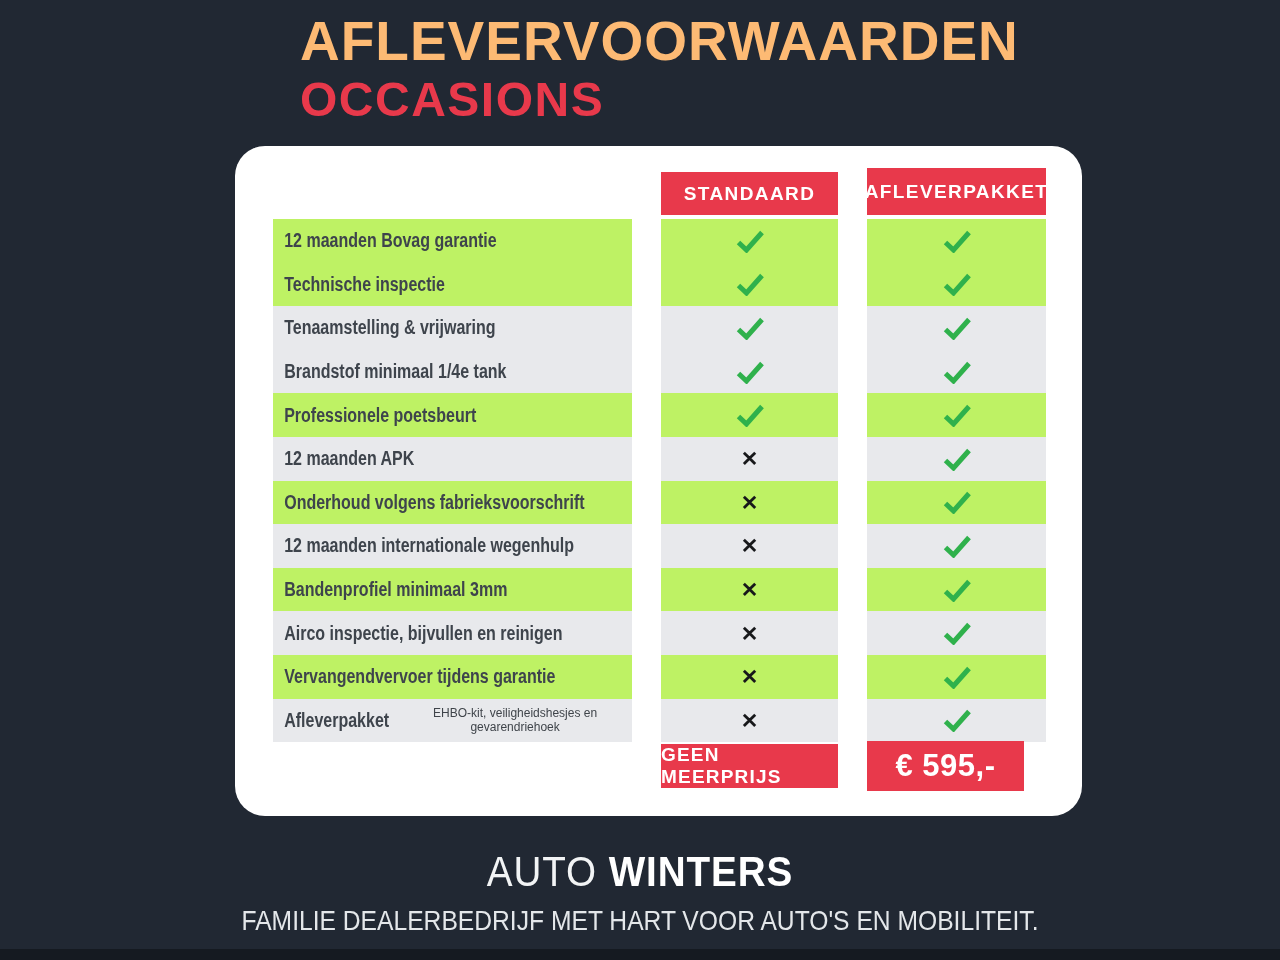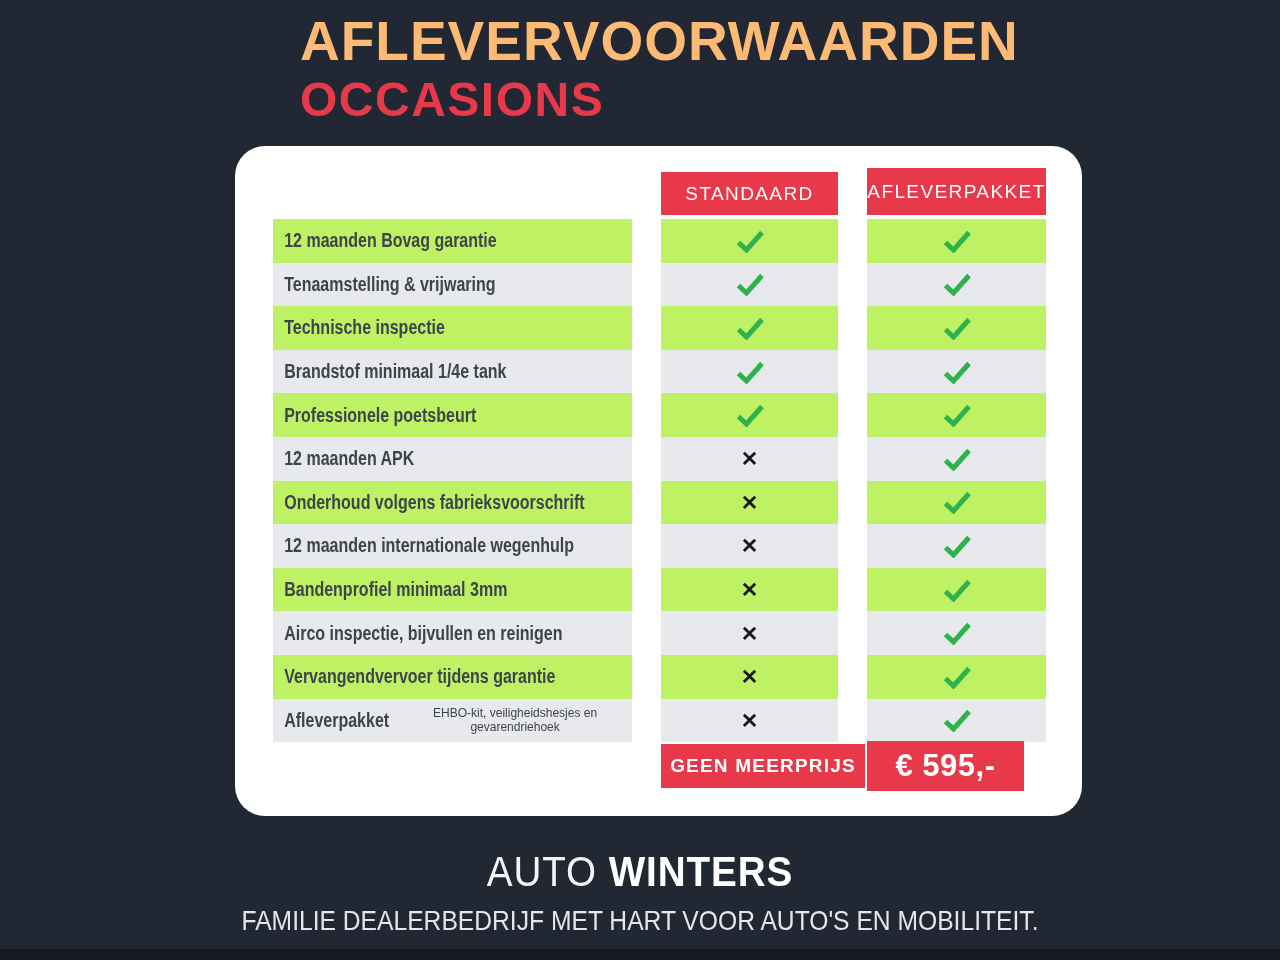--- a/index.html
+++ b/index.html
@@ -19,21 +19,21 @@
     margin:6px 0 0 0;font-size:48px;font-weight:700;letter-spacing:1.5px;
     color:var(--red,#E8394B);line-height:1.0;
   }
   
   .card{
     position:absolute;left:235px;top:146px;width:847px;height:670px;
     background:#FFFFFF;border-radius:30px;
   }
   .col-header{
     position:absolute;display:flex;align-items:center;justify-content:center;
-    background:var(--red,#E8394B);color:#FFFFFF;font-weight:400;
+    background:var(--red,#E8394B);color:#FFFFFF;font-weight:700;
     font-size:19px;letter-spacing:1.4px;
   }
   .col-header.std{left:426px;top:26px;width:177px;height:43px;}
   .col-header.pak{left:632px;top:22px;width:179px;height:47px;font-size:19px;}
   .rows{position:absolute;left:0;top:73px;width:100%;}
   .row{position:relative;height:43.6px;}
   .cell{position:absolute;top:0;height:100%;display:flex;align-items:center;}
   .cell.labelcell{left:38px;width:359px;padding:0;box-sizing:border-box;}
   .cell.std{left:426px;width:177px;justify-content:center;}
   .cell.pak{left:632px;width:179px;justify-content:center;}
@@ -48,21 +48,21 @@
     line-height:1.18;padding:0 6px 0 0;max-width:205px;margin-left:auto;margin-right:14px;
   }
   .check-icon{display:block;}
   .cross-icon{
     font-size:21px;font-weight:700;color:var(--cross,#17181A);line-height:1;
   }
   .price{
     position:absolute;display:flex;align-items:center;justify-content:center;
     background:var(--red,#E8394B);color:#FFFFFF;font-weight:700;
   }
-  .price.std{left:426px;top:598px;width:204px;height:44px;font-size:19px;letter-spacing:1.2px;}
+  .price.std{left:426px;top:598px;width:177px;height:44px;font-size:19px;letter-spacing:1.2px;}
   .price.pak{left:632px;top:595px;width:157px;height:50px;font-size:31px;letter-spacing:0.5px;}
   
   .footer{position:absolute;left:0;top:848px;width:100%;text-align:center;color:#FFFFFF;}
   .brand{font-size:42px;letter-spacing:1px;transform:scaleX(0.92);transform-origin:center;}
   .brand .light{font-weight:400;color:#F2F4F5;}
   .brand .bold{font-weight:700;color:#FFFFFF;}
   .tagline{
     margin-top:9px;font-size:28px;font-weight:400;color:#E4E7EA;
     transform:scaleX(0.88);transform-origin:center;white-space:nowrap;letter-spacing:0px;
   }
@@ -91,38 +91,38 @@
             <svg width="30" height="24" viewBox="0 0 30 24" class="check-icon">
               <path d="M3.5 13.5 L11.5 21 L27 3.5" fill="none" stroke="#2FB14C" stroke-width="5"></path>
             </svg>
           </div>
           <div class="cell pak">
             <svg width="30" height="24" viewBox="0 0 30 24" class="check-icon">
               <path d="M3.5 13.5 L11.5 21 L27 3.5" fill="none" stroke="#2FB14C" stroke-width="5"></path>
             </svg>
           </div>
         </div>
+        <div class="row light">
+          <div class="cell labelcell">
+            <span class="row-label">Technische inspectie</span>
+          </div>
+          <div class="cell std">
+            <svg width="30" height="24" viewBox="0 0 30 24" class="check-icon">
+              <path d="M3.5 13.5 L11.5 21 L27 3.5" fill="none" stroke="#2FB14C" stroke-width="5"></path>
+            </svg>
+          </div>
+          <div class="cell pak">
+            <svg width="30" height="24" viewBox="0 0 30 24" class="check-icon">
+              <path d="M3.5 13.5 L11.5 21 L27 3.5" fill="none" stroke="#2FB14C" stroke-width="5"></path>
+            </svg>
+          </div>
+        </div>
         <div class="row grey">
           <div class="cell labelcell">
             <span class="row-label">Tenaamstelling &amp; vrijwaring</span>
-          </div>
-          <div class="cell std">
-            <svg width="30" height="24" viewBox="0 0 30 24" class="check-icon">
-              <path d="M3.5 13.5 L11.5 21 L27 3.5" fill="none" stroke="#2FB14C" stroke-width="5"></path>
-            </svg>
-          </div>
-          <div class="cell pak">
-            <svg width="30" height="24" viewBox="0 0 30 24" class="check-icon">
-              <path d="M3.5 13.5 L11.5 21 L27 3.5" fill="none" stroke="#2FB14C" stroke-width="5"></path>
-            </svg>
-          </div>
-        </div>
-        <div class="row light">
-          <div class="cell labelcell">
-            <span class="row-label">Technische inspectie</span>
           </div>
           <div class="cell std">
             <svg width="30" height="24" viewBox="0 0 30 24" class="check-icon">
               <path d="M3.5 13.5 L11.5 21 L27 3.5" fill="none" stroke="#2FB14C" stroke-width="5"></path>
             </svg>
           </div>
           <div class="cell pak">
             <svg width="30" height="24" viewBox="0 0 30 24" class="check-icon">
               <path d="M3.5 13.5 L11.5 21 L27 3.5" fill="none" stroke="#2FB14C" stroke-width="5"></path>
             </svg>

